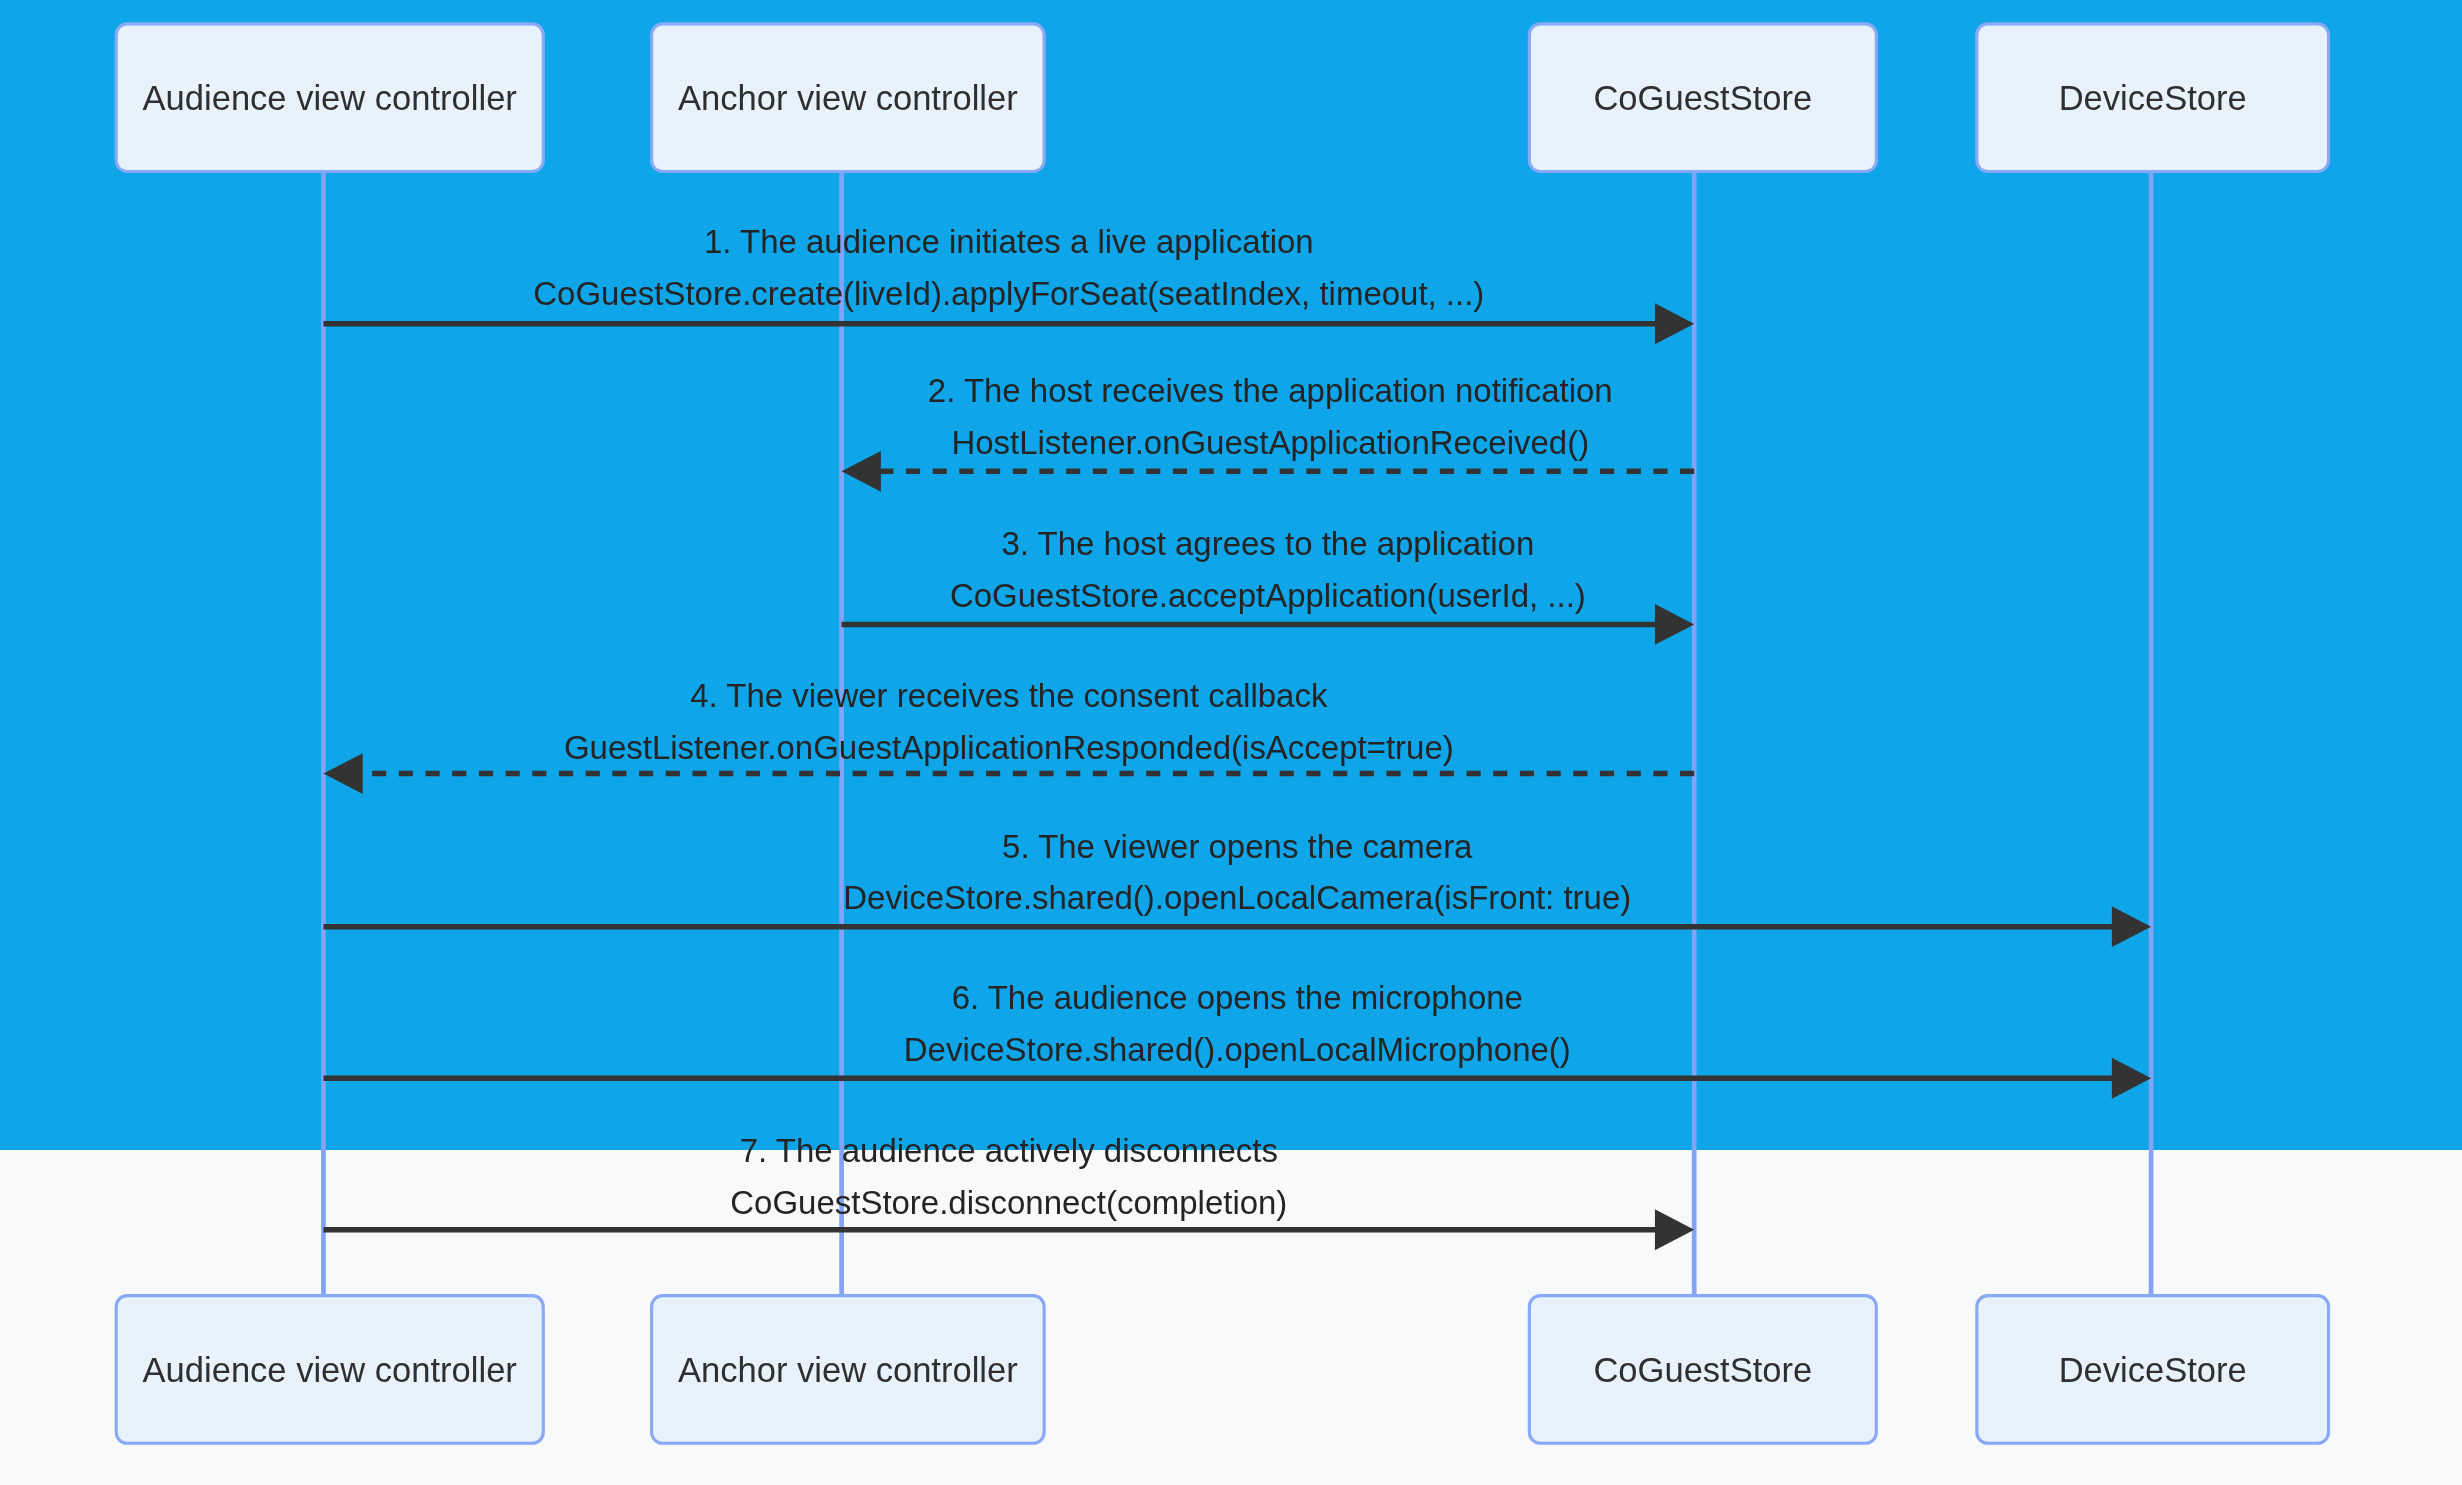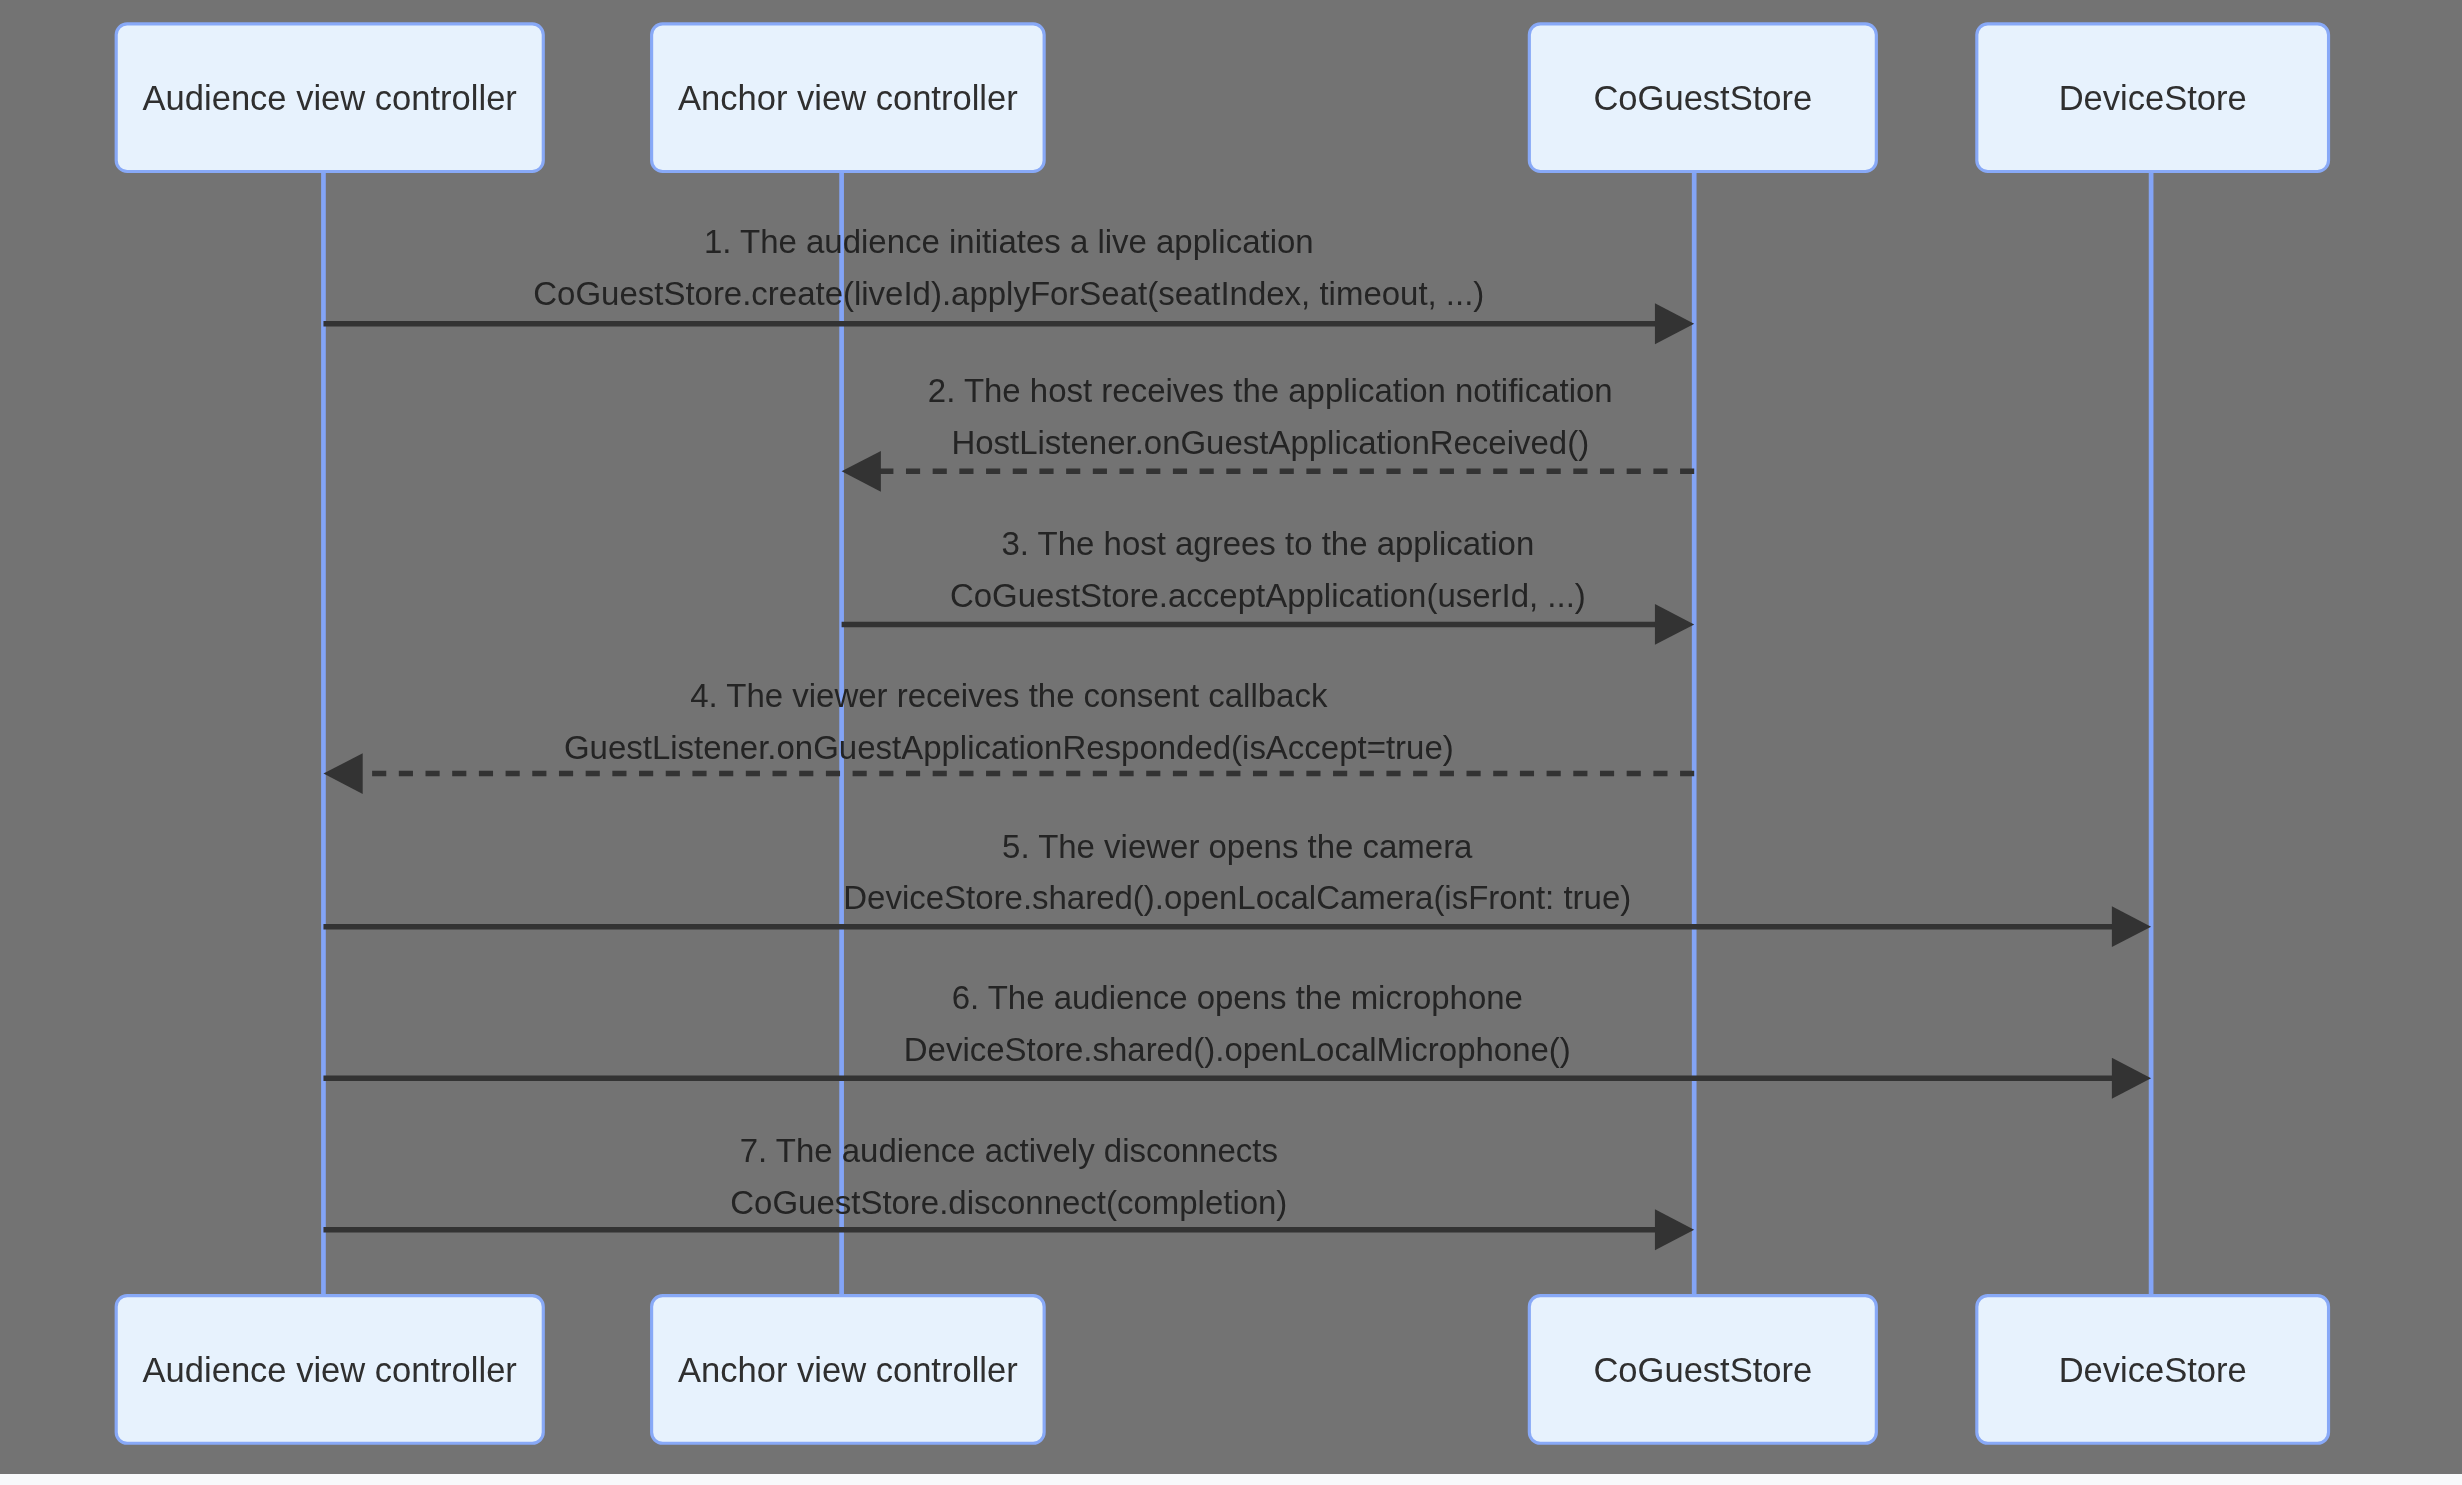--- a/index.html
+++ b/index.html
@@ -10,22 +10,22 @@
   }
   body {
     width: 2462px;
     height: 1486px;
     font-family: "Liberation Sans", sans-serif;
     overflow: hidden;
   }
   #diagram-root {
     position: relative;
     width: 2462px;
-    height: 1474px;
-    background: #737373;
+    height: 1150px;
+    background: #0ea5e9;
   }
   svg.seq-canvas {
     position: absolute;
     top: 0;
     left: 0;
     width: 2462px;
     height: 1486px;
     display: block;
   }
   .participant-box rect {

